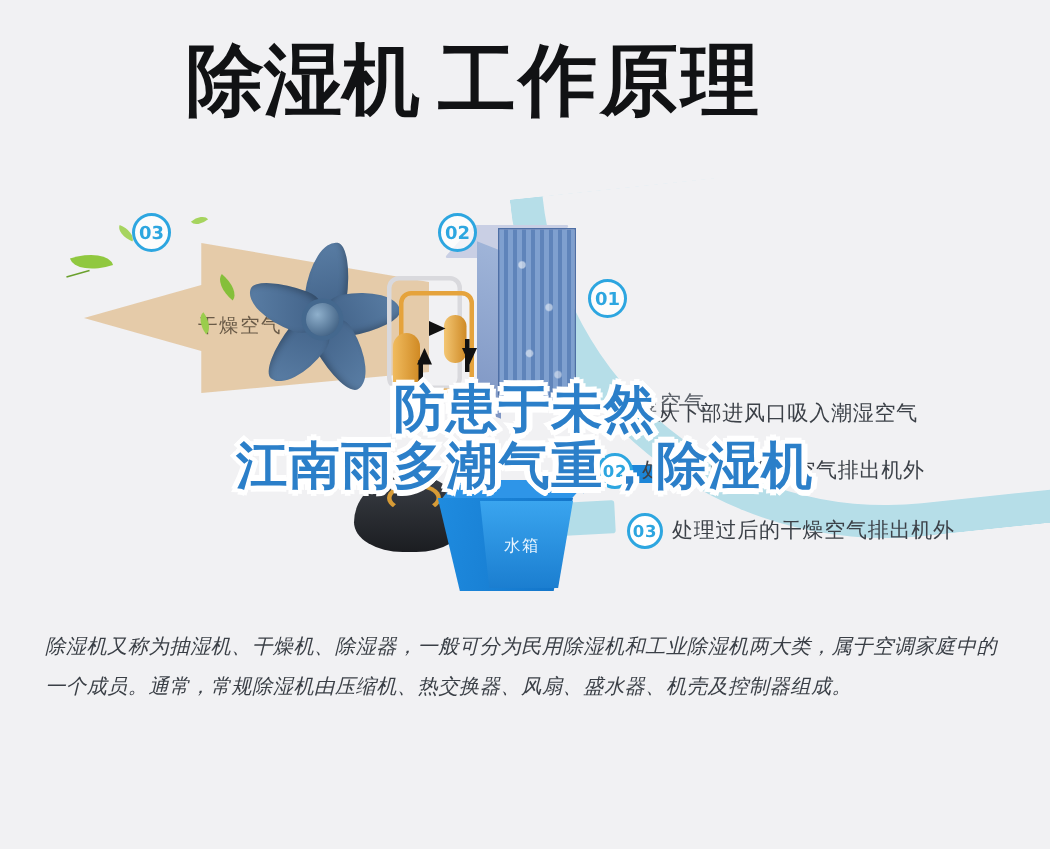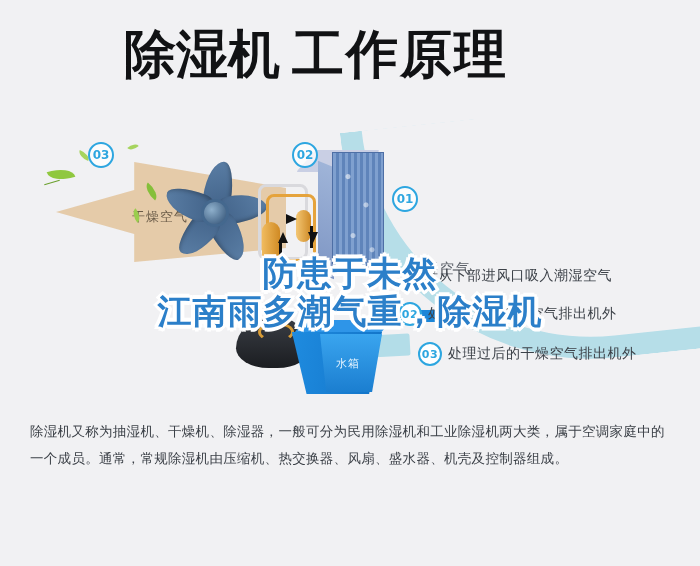--- a/index.html
+++ b/index.html
@@ -253,20 +253,21 @@
       4px 0 0 #fff,-4px 0 0 #fff,0 4px 0 #fff,0 -4px 0 #fff;
   }
   .ovl-line.l2{margin-top:2px;}
 
   
   .copy{
     position:absolute;left:30px;top:418px;width:640px;
     font-size:13.5px;color:#3a3f46;line-height:2.0;
     letter-spacing:.3px;
     font-family:"DejaVu Sans",sans-serif;
+    font-style:italic;
   }
   .copy p{margin:0 0 14px 0;}
 </style>
 </head>
 <body>
 
 <div class="page">
 
   <div class="title-wrap">
     <div class="title">

